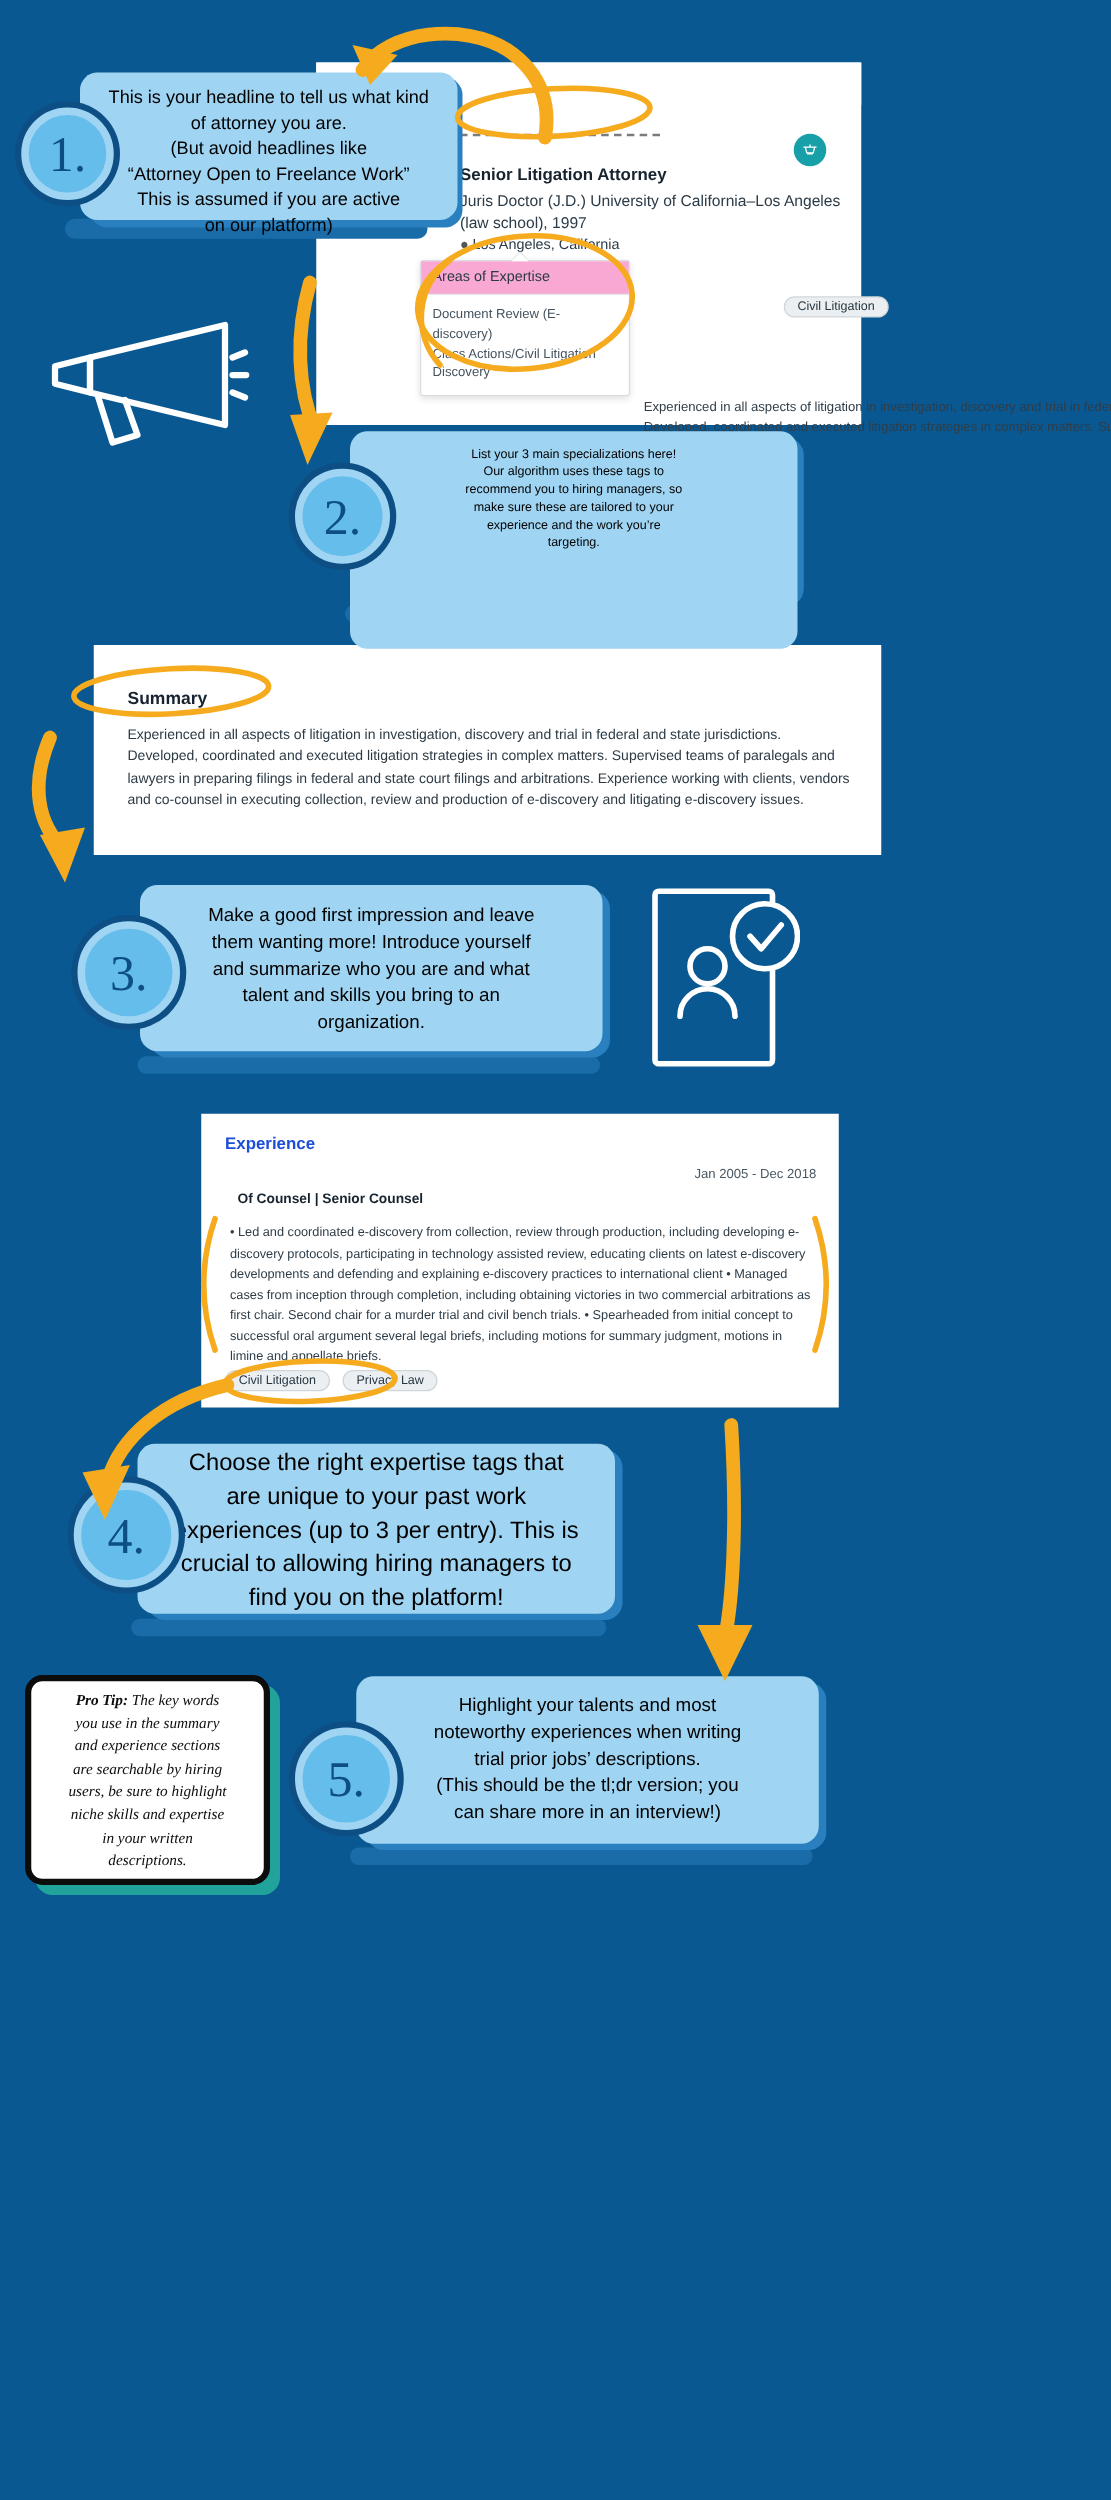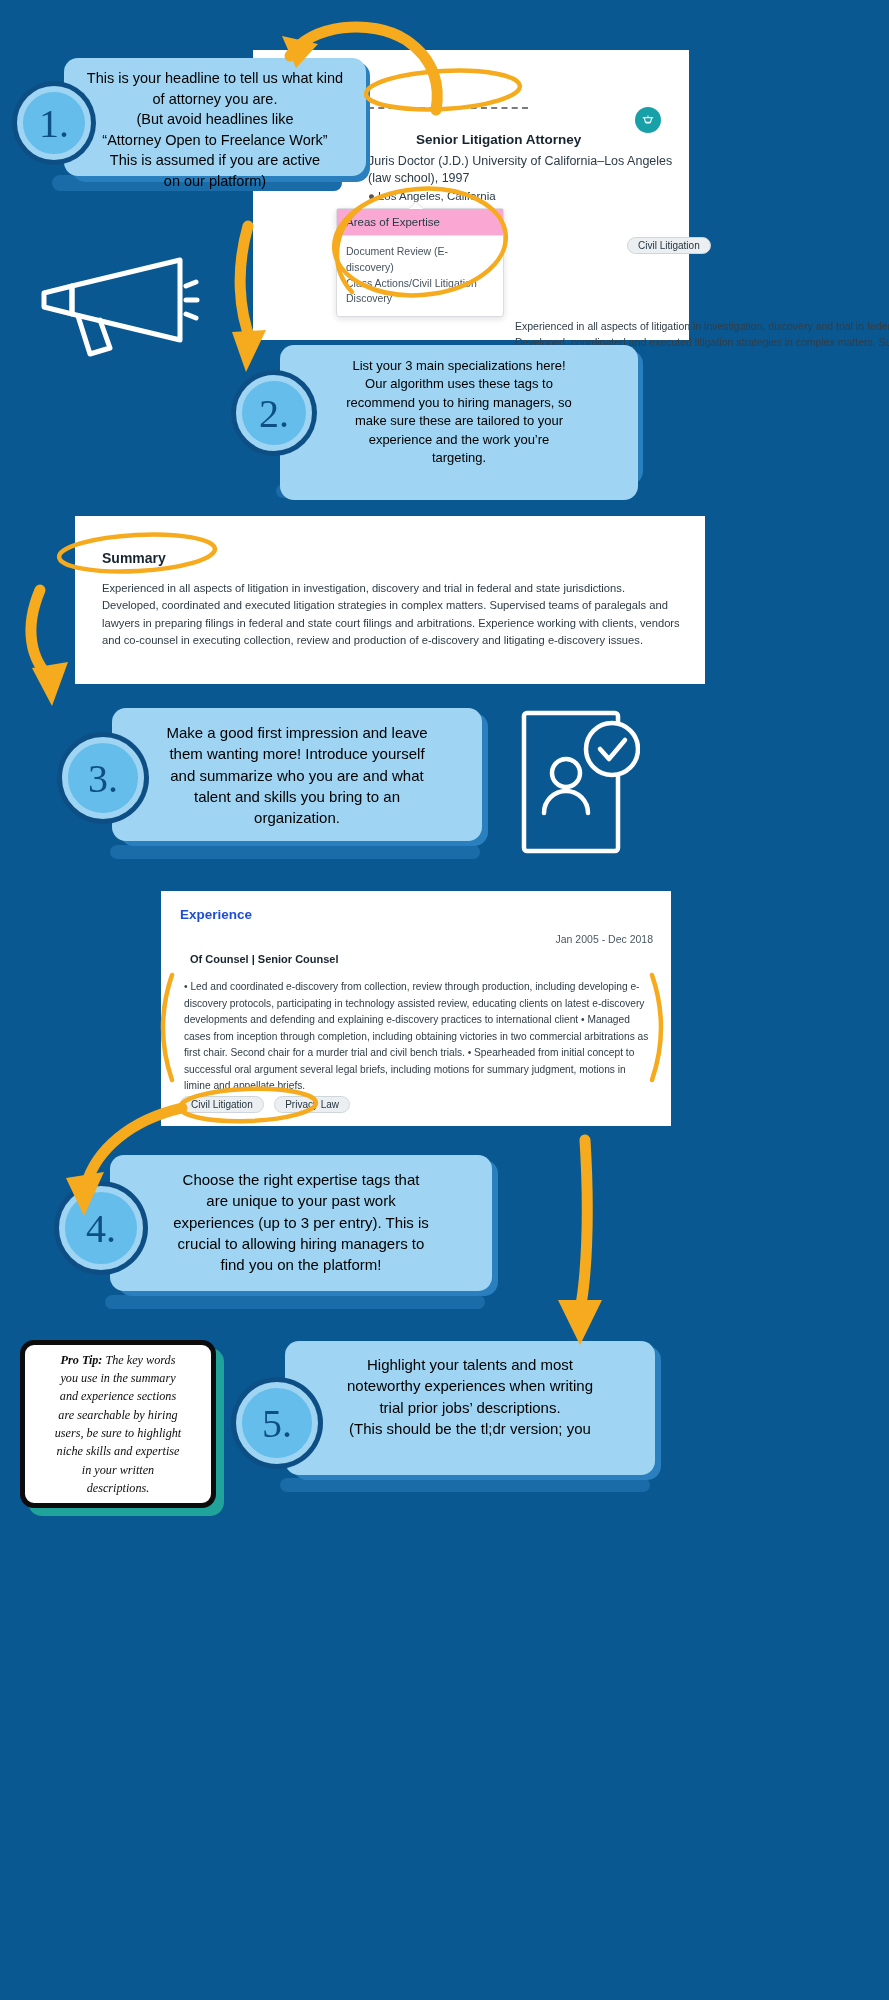--- a/index.html
+++ b/index.html
@@ -78,21 +78,20 @@
   .avatar-badge {
     position: absolute; left: 382px; top: 57px; width: 26px; height: 26px;
     border-radius: 50%; background: #18a0a8;
     display:flex; align-items:center; justify-content:center;
     color:#fff; font-size: 13px;
   }
   #job-title {
     position:absolute; left:115px; top:82px;
     font-size: 13.5px; font-weight: bold; color:#17242f;
     font-family: "Liberation Sans", sans-serif;
-    margin-left: 48px;
   }
   #degree-line {
     position:absolute; left:115px; top:103px; width: 320px;
     font-size: 12.5px; color:#2b3b47; line-height:1.34;
   }
   #loc-line {
     position:absolute; left:115px; top:140px;
     font-size: 11.5px; color:#2b3b47;
   }
   #loc-line .pin { color:#555; margin-right:3px; }
@@ -256,21 +255,21 @@
       <path d="M42 38 L14 45 L14 59 L42 66 Z"></path>
       <path d="M48 68 L60 106 L80 100 L70 72"></path>
       <path d="M156 38 L166 34"></path>
       <path d="M156 52 L167 52"></path>
       <path d="M156 66 L166 70"></path>
     </g>
   </svg>
 
   <div class="bubble-shadow2" style="left:276px; top:484px; width:356px; height:14px;"></div>
   <div class="bubble-shadow" style="left:288px; top:350px; width:355px; height:135px;"></div>
-  <div class="bubble" style="left:280px; top:345px; width:358px; height:155px; padding:12px 14px; font-size:13px;">
+  <div class="bubble" style="left:280px; top:345px; width:358px; height:174px; padding:12px 14px; font-size:10px;">
     <p>List your 3 main specializations here!</p>
     <p>Our algorithm uses these tags to</p>
     <p>recommend you to hiring managers, so</p>
     <p>make sure these are tailored to your</p>
     <p>experience and the work you’re</p>
     <p>targeting.</p>
   </div>
   <div class="numcircle" style="left:236px; top:375px; width:76px; height:76px;">
     <span>2.</span>
   </div>
@@ -309,38 +308,39 @@
     <div id="exp-role">Of Counsel | Senior Counsel</div>
     <div id="exp-body">• Led and coordinated e-discovery from collection, review through production, including developing e-discovery protocols, participating in technology assisted review, educating clients on latest e-discovery developments and defending and explaining e-discovery practices to international client • Managed cases from inception through completion, including obtaining victories in two commercial arbitrations as first chair. Second chair for a murder trial and civil bench trials.  • Spearheaded from initial concept to successful oral argument several legal briefs, including motions for summary judgment, motions in limine and appellate briefs.</div>
     <div id="exp-tags">
       <span class="tag-pill">Civil Litigation</span>
       <span class="tag-pill">Privacy Law</span>
     </div>
   </div>
 
   <div class="bubble-shadow2" style="left:105px; top:1295px; width:380px; height:14px;"></div>
   <div class="bubble-shadow" style="left:118px; top:1160px; width:380px; height:136px;"></div>
-  <div class="bubble" style="left:110px; top:1155px; width:382px; height:136px; padding:14px 16px; font-size:15px;">
+  <div class="bubble" style="left:110px; top:1155px; width:382px; height:136px; padding:3px 16px; font-size:19px;">
     <p>Choose the right expertise tags that</p>
     <p>are unique to your past work</p>
     <p>experiences (up to 3 per entry). This is</p>
     <p>crucial to allowing hiring managers to</p>
     <p>find you on the  platform!</p>
   </div>
   <div class="numcircle" style="left:59px; top:1186px; width:84px; height:84px;">
     <span>4.</span>
   </div>
 
   <div class="bubble-shadow2" style="left:280px; top:1478px; width:370px; height:14px;"></div>
   <div class="bubble-shadow" style="left:293px; top:1346px; width:368px; height:134px;"></div>
   <div class="bubble" style="left:285px; top:1341px; width:370px; height:134px; padding:13px 15px; font-size:15px;">
     <p>Highlight your talents and most</p>
     <p>noteworthy experiences when writing</p>
     <p>trial prior jobs’ descriptions.</p>
     <p>(This should be the tl;dr version; you</p>
+    <p>can share more in an interview!)</p>
   </div>
   <div class="numcircle" style="left:236px; top:1382px; width:82px; height:82px;">
     <span>5.</span>
   </div>
 
   <div id="protip-shadow"></div>
   <div id="protip">
     <div id="protip-text">
       <b>Pro Tip:</b>
       <span>The key words you use in the summary and experience sections are searchable by hiring users, be sure to highlight niche skills and expertise in your written descriptions.</span>

